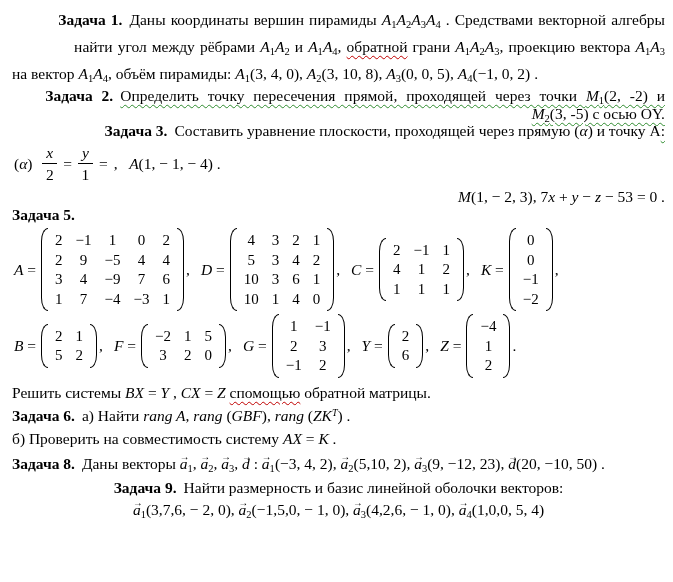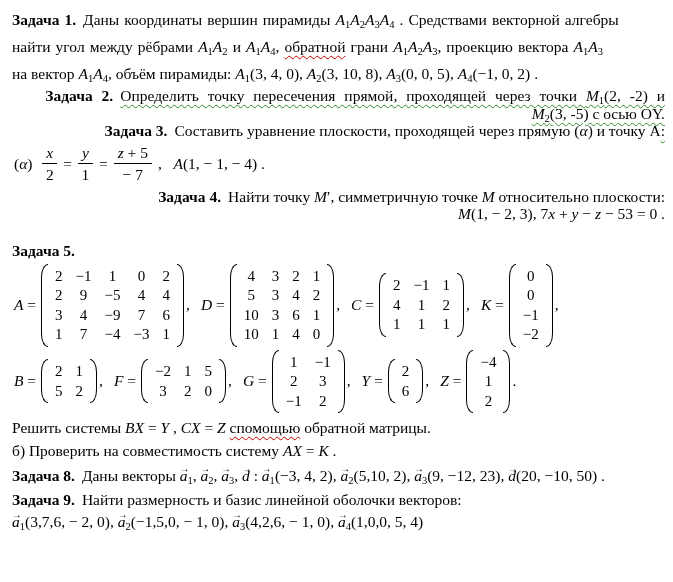--- a/index.html
+++ b/index.html
@@ -8,22 +8,22 @@
     background:var(--background,#fff);color:var(--text,#000);
     font-family:"Liberation Serif","DejaVu Serif",serif;
     font-size:15.5px;
   }
   .page{box-sizing:border-box;width:673px;height:582px;padding:6px 8px 0 12px;}
   .line{white-space:nowrap;}
   .lh27{line-height:27px;}
   .lh18{line-height:17.5px;text-align:right;}
   .lh20{line-height:20px;}
   .lh23{line-height:23px;}
-  .lh22{line-height:22px;}
-  .ws1{word-spacing:1.2px;}
+  .lh22{line-height:22px;text-align:center;}
+  .ws1{word-spacing:1.2px;text-align:right;}
   .ws5{word-spacing:5px;}
   b,.lbl{font-weight:700;}
   .lbl{margin-right:7px;}
   i{font-style:italic;}
   sub{font-size:0.68em;vertical-align:-0.28em;line-height:0;}
   sup{font-size:0.65em;vertical-align:0.45em;line-height:0;font-style:italic;}
   .wavy-red{text-decoration-line:underline;text-decoration-style:wavy;
     text-decoration-color:var(--underline-red,#c00000);text-decoration-thickness:1px;text-underline-offset:3px;}
   .wavy-green{text-decoration-line:underline;text-decoration-style:wavy;
     text-decoration-color:var(--underline-green,#2e8b2e);text-decoration-thickness:1px;text-underline-offset:3px;}
@@ -81,35 +81,28 @@
     <span class="frac">
       <span class="num"><i>x</i></span>
       <span class="den">2</span>
     </span>
     <span class="mt">=</span>
     <span class="frac">
       <span class="num"><i>y</i></span>
       <span class="den">1</span>
     </span>
     <span class="mt">=</span>
-    <span class="frac">
-      <span class="num"><i>z</i> + 5</span>
-      <span class="den">− 7</span>
-    </span>
     <span class="mt">,   <i>A</i>(1, − 1, − 4) .</span>
   </div>
 
-  <div class="line lh18">
-    <b class="lbl">Задача 4.</b><span>Найти точку  <i>M</i>′, симметричную точке  <i>M</i>  относительно плоскости:</span>
-  </div>
   <div class="line lh18">
     <span><i>M</i>(1, − 2, 3),   7<i>x</i> + <i>y</i> − <i>z</i> − 53 = 0 .</span>
   </div>
 
-  <div class="line lh20" style="margin-top:18px;">
+  <div class="line lh20" style="margin-top:0;">
     <b>Задача 5.</b>
   </div>
 
   <div class="mrow">
     <span class="mitem">
       <span class="mname"><i>A</i> =</span>
       <span class="brk">
           <span class="lp"></span>
           <span class="mgrid" style="grid-template-columns: repeat(5, auto);">
             <span class="mcell">2</span>
@@ -270,20 +263,23 @@
         </span>
       <span class="msep"> .</span>
     </span>
   </div>
 
   <div class="line lh23">
     <span>Решить системы  <i>BX</i> = <i>Y</i> ,  <i>CX</i> = <i>Z</i>  </span><span class="wavy-red">спомощью</span><span> обратной матрицы.</span>
   </div>
 
   <div class="line lh23">
+    <b class="lbl">Задача 6.</b><span>а) Найти  <i>rang A</i>,  <i>rang</i> (<i>GBF</i>),  <i>rang</i> (<i>ZK</i><sup>T</sup>) .</span>
+  </div>
+  <div class="line lh23">
     <span>б) Проверить на совместимость систему  <i>AX</i> = <i>K</i> .</span>
   </div>
 
 
   <div class="line lh27">
     <b class="lbl">Задача 8.</b><span>Даны векторы <span class="vec"><i>a</i></span><sub>1</sub>, <span class="vec"><i>a</i></span><sub>2</sub>, <span class="vec"><i>a</i></span><sub>3</sub>, <span class="vec"><i>d</i></span> :  <span class="vec"><i>a</i></span><sub>1</sub>(−3, 4, 2), <span class="vec"><i>a</i></span><sub>2</sub>(5,10, 2), <span class="vec"><i>a</i></span><sub>3</sub>(9, −12, 23), <span class="vec"><i>d</i></span>(20, −10, 50) .</span>
   </div>
 
   <div class="line lh22">
     <b class="lbl">Задача 9.</b><span>Найти размерность и базис линейной оболочки векторов:</span>

